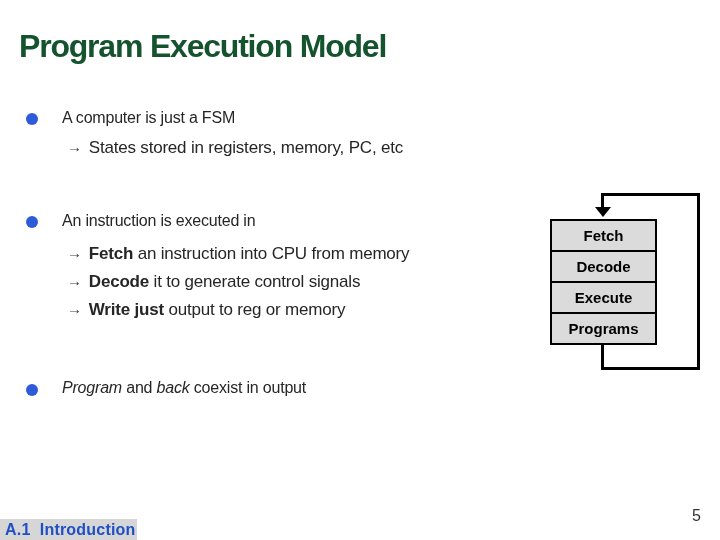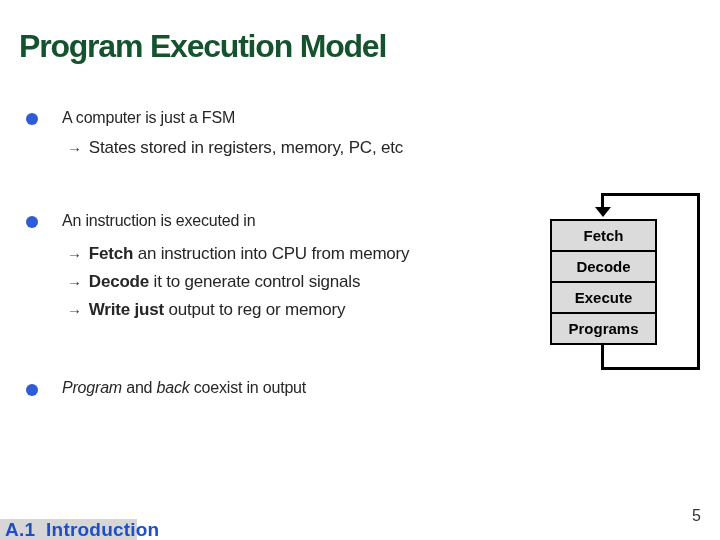--- a/index.html
+++ b/index.html
@@ -53,21 +53,21 @@
     position:absolute;left:595px;top:207px;width:0;height:0;
     border-left:8px solid transparent;border-right:8px solid transparent;
     border-top:10px solid #000;
   }
   
   .footer-bar{
     position:absolute;left:0;top:519px;width:137px;height:21px;
     background:#d6d6d6;display:flex;align-items:center;
   }
   .footer-text{
-    font-size:19px;font-weight:bold;color:#1e4fc4;
+    font-size:16px;font-weight:bold;color:#1e4fc4;
     padding-left:5px;white-space:pre;letter-spacing:0.2px;
   }
   .page-number{
     position:absolute;left:692px;top:507px;
     font-size:16px;color:#333333;
   }
 </style>
 </head>
 <body>
 

